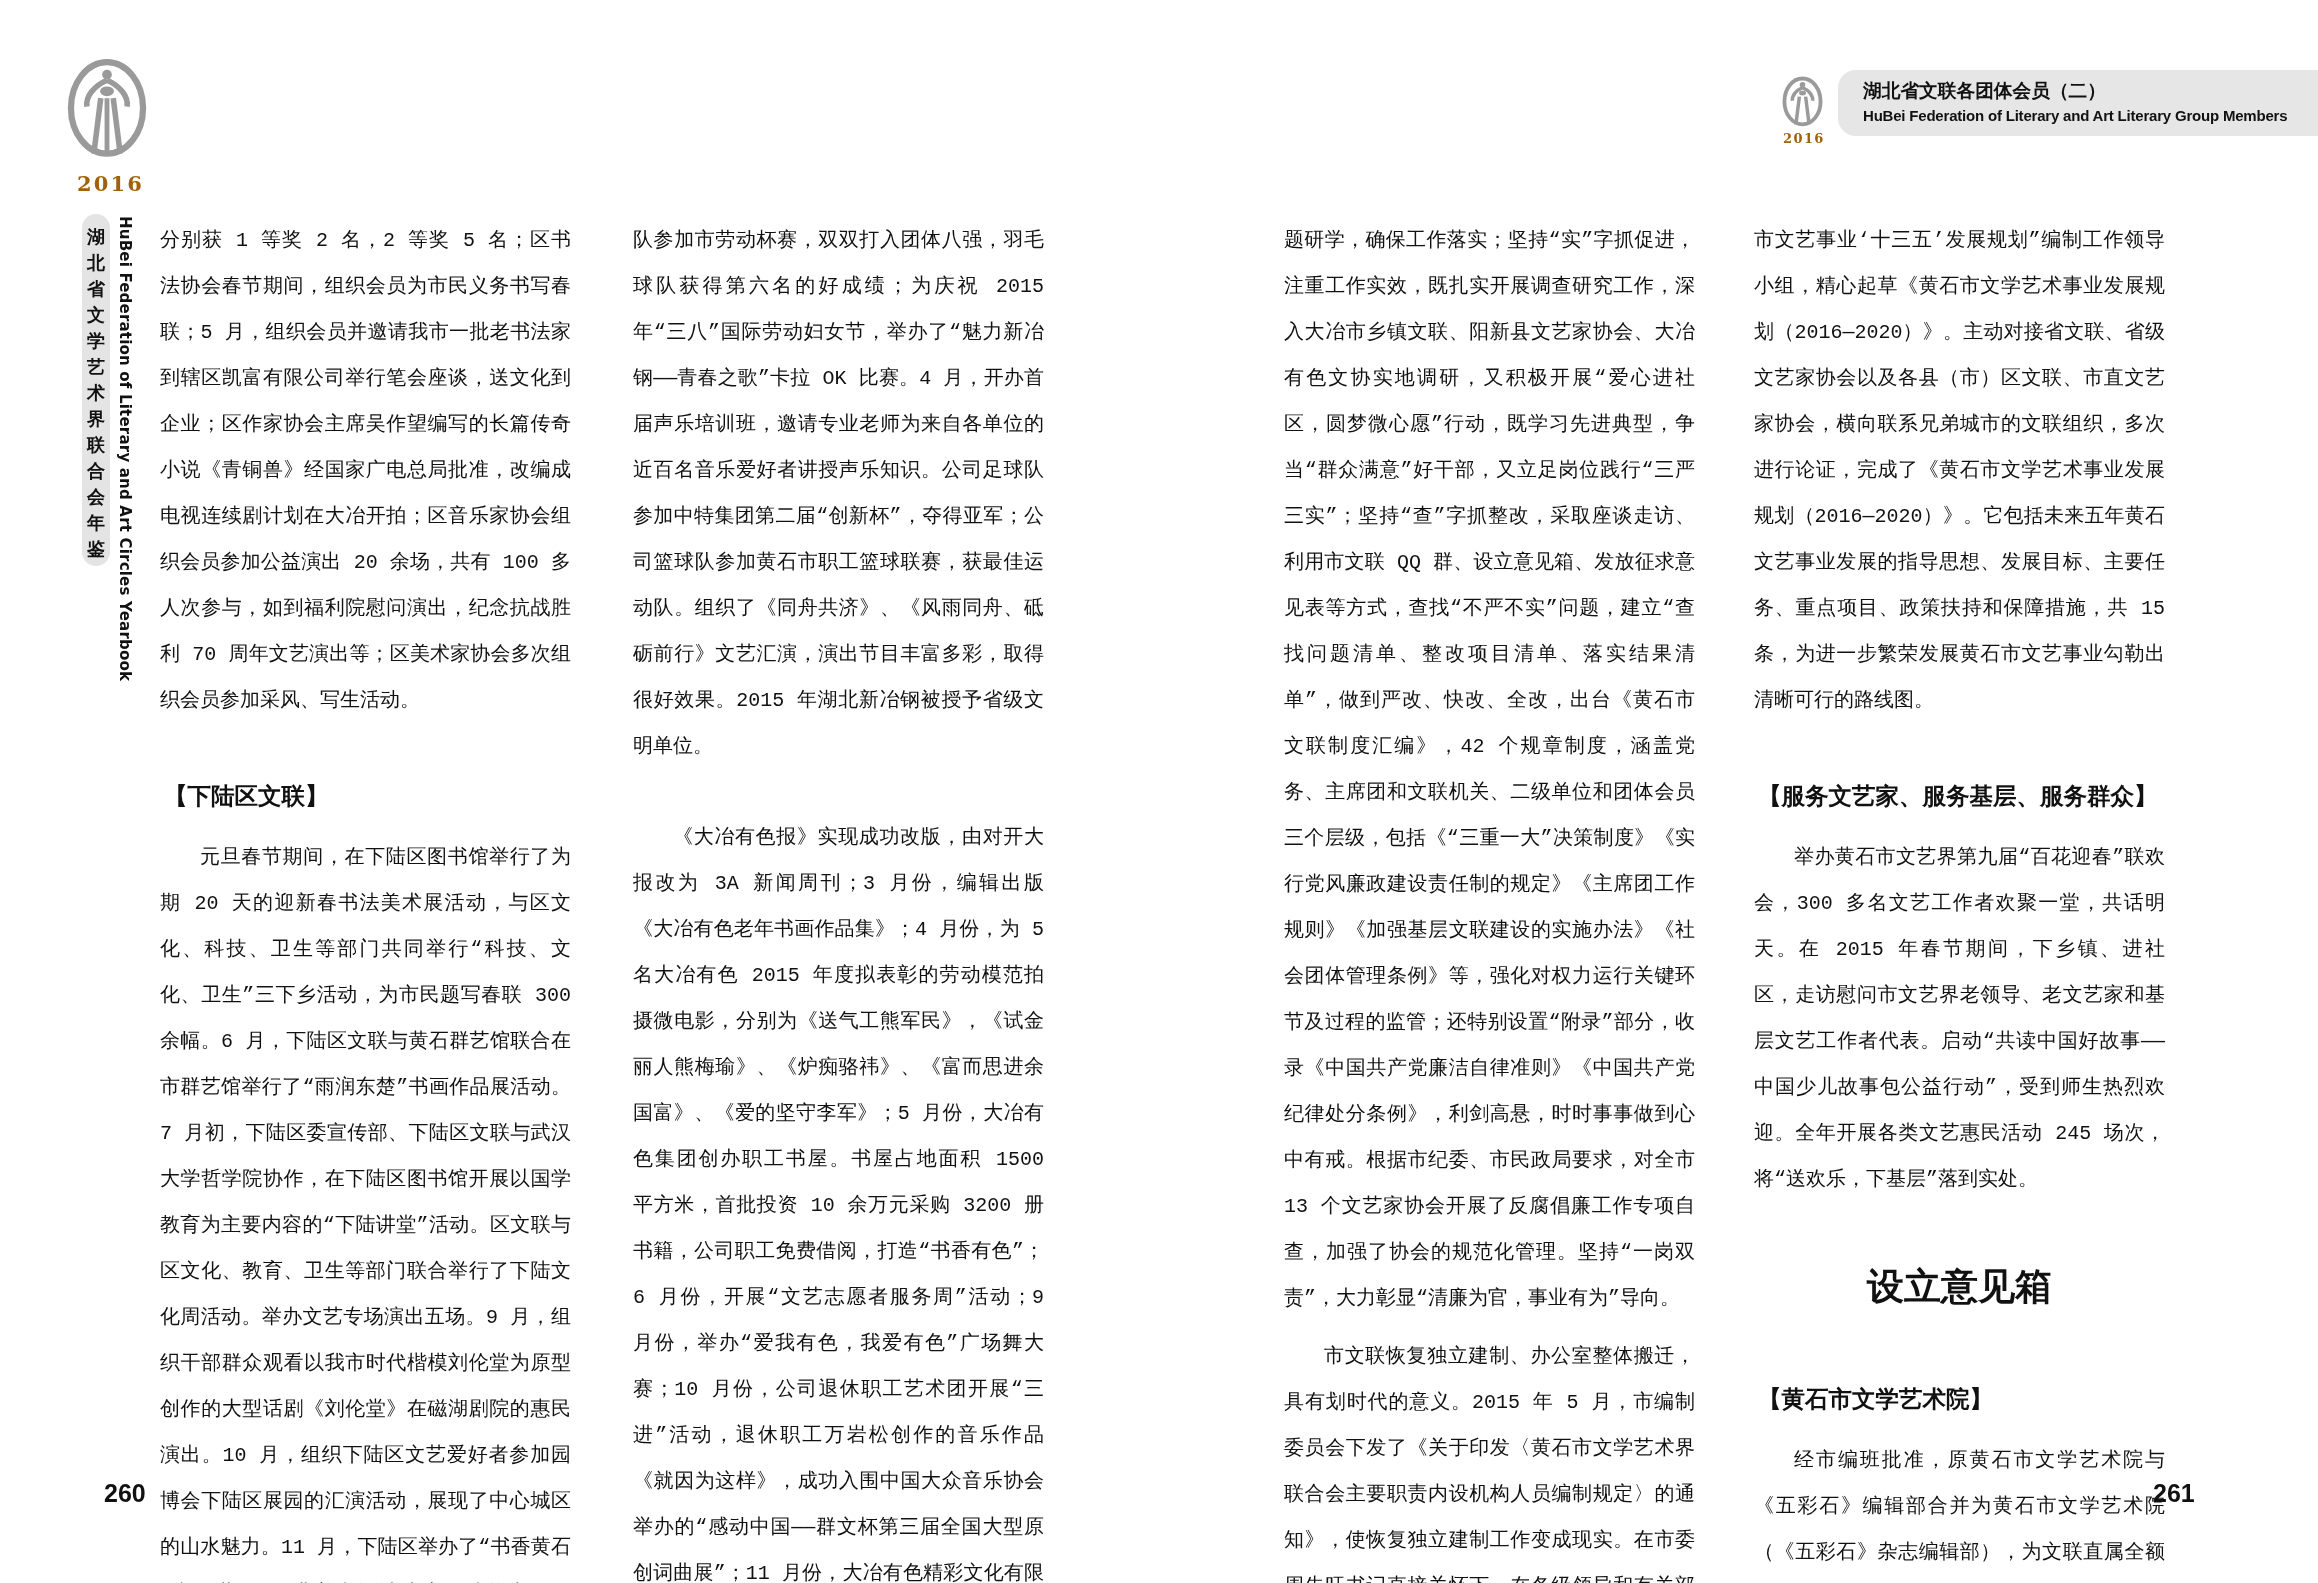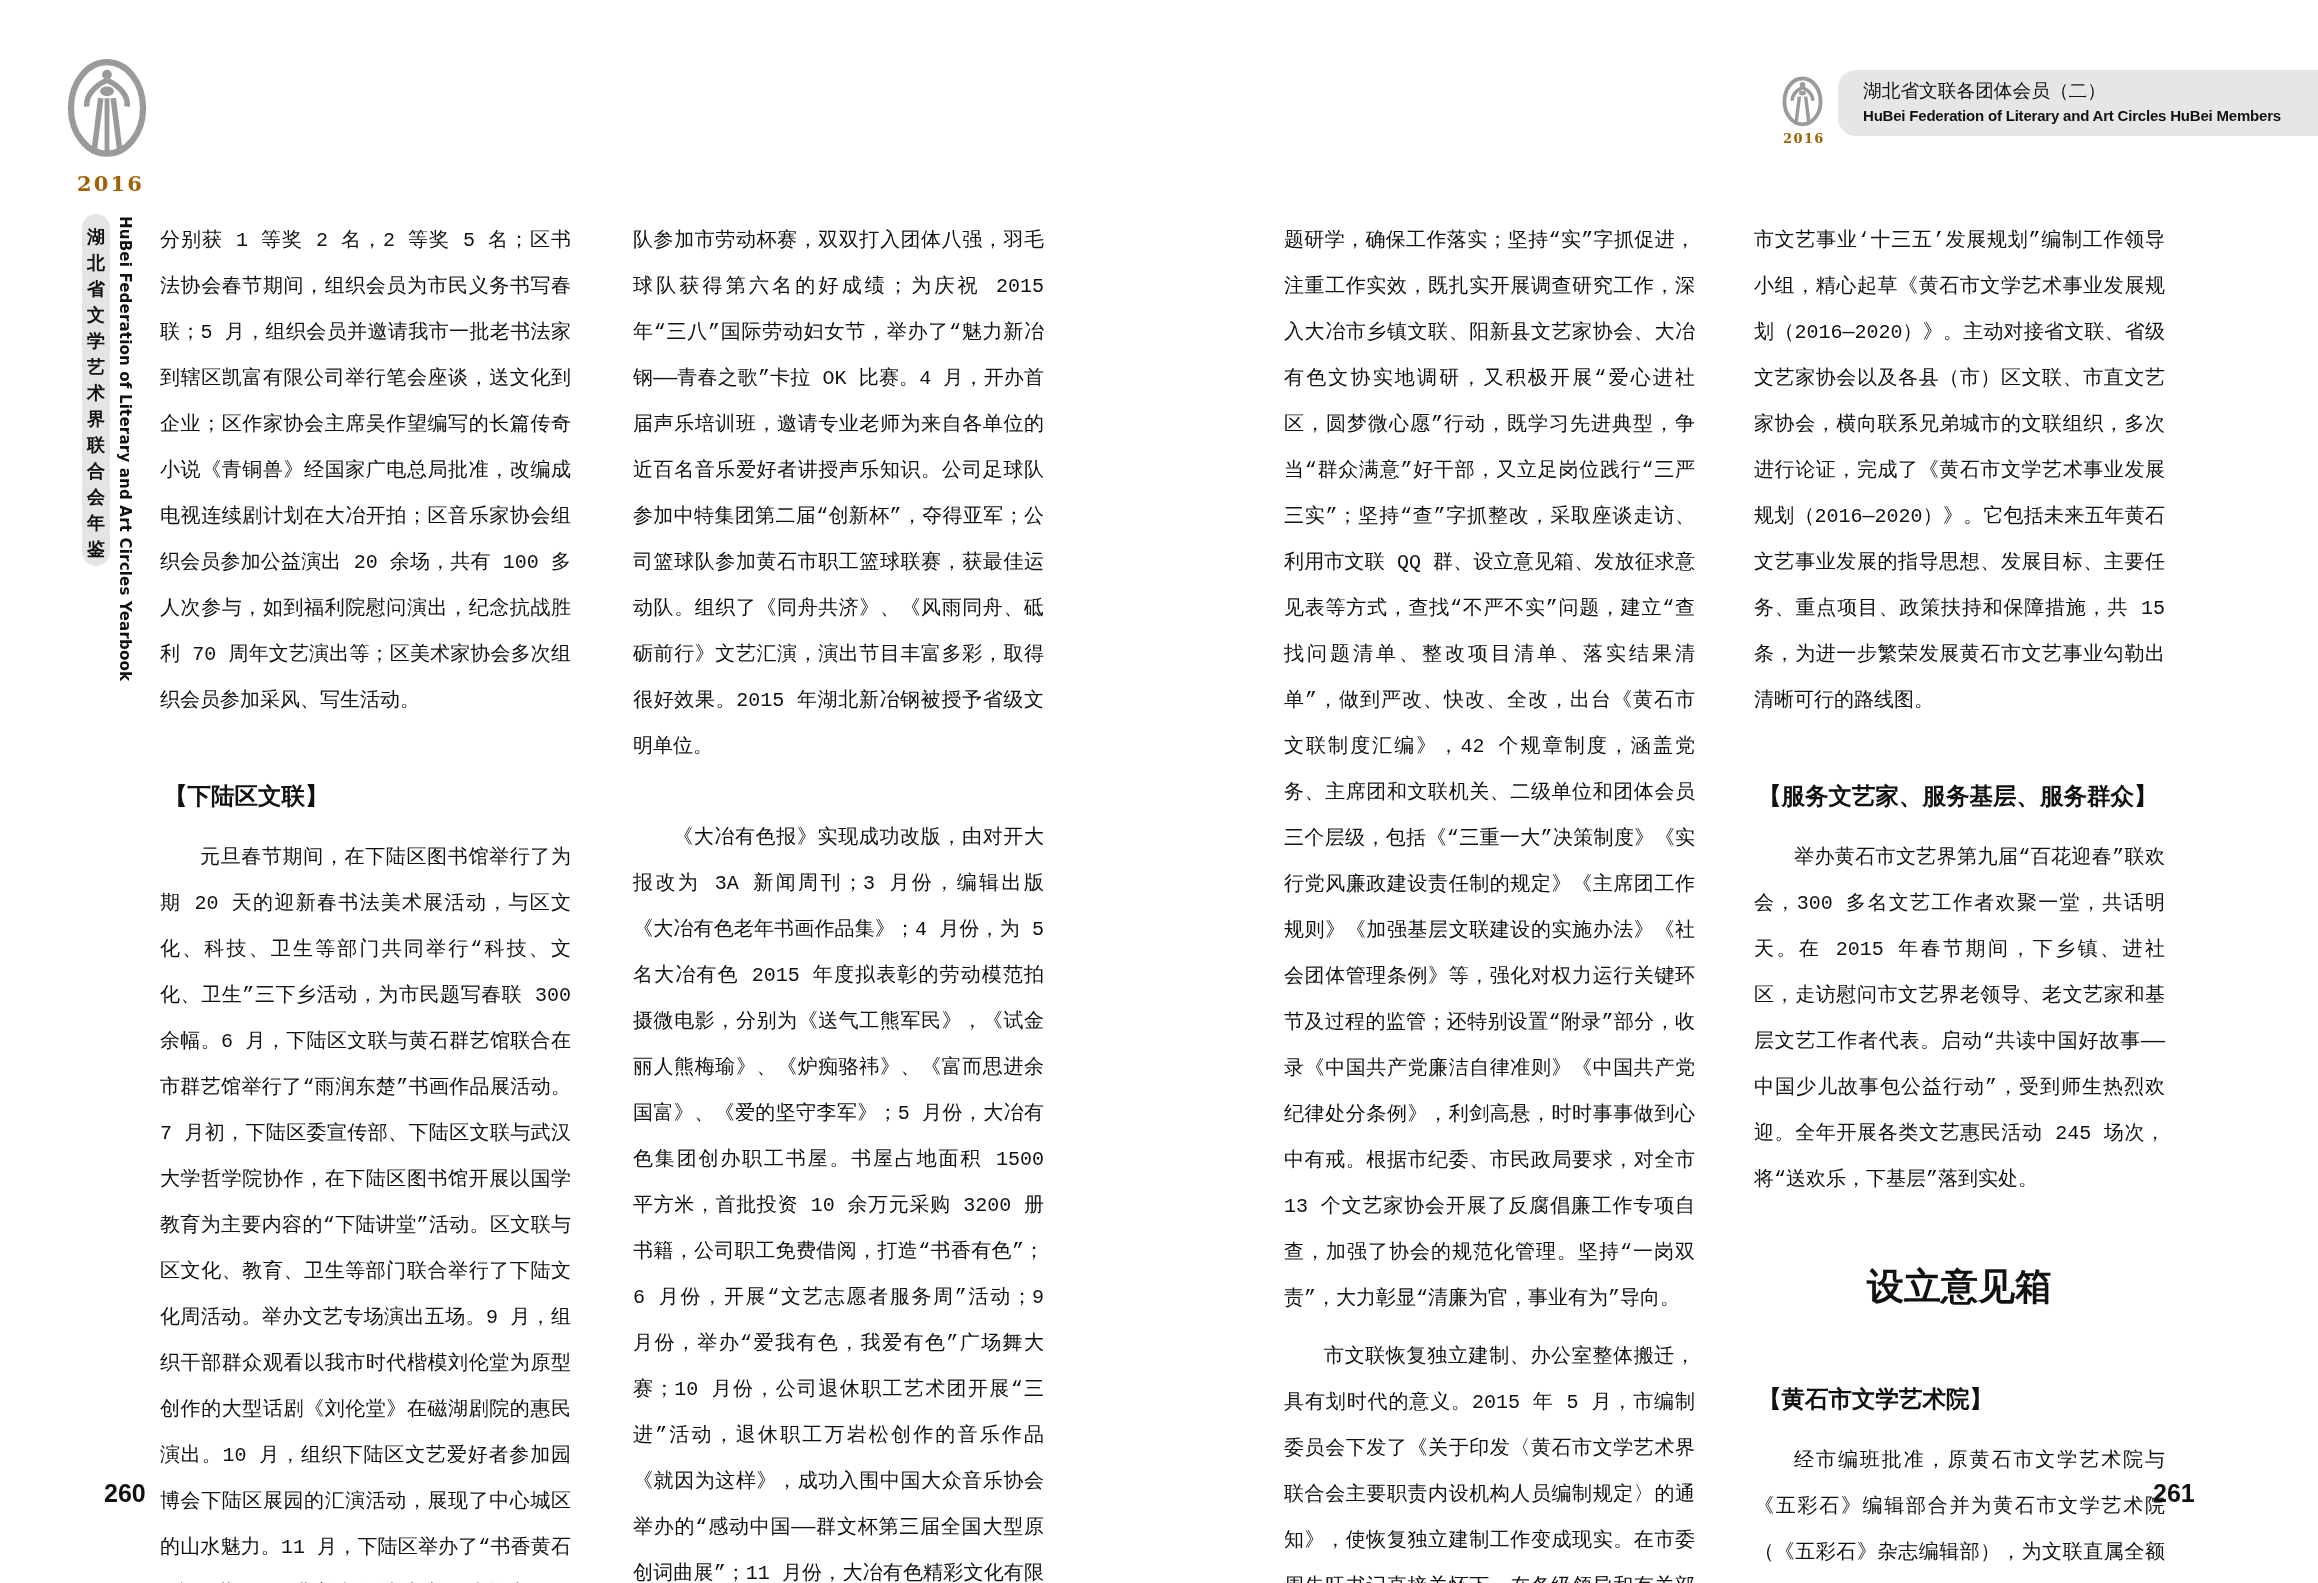--- a/index.html
+++ b/index.html
@@ -14,21 +14,21 @@
   .ven span { position: absolute; left: 0; top: 0; transform-origin: 0 0; transform: translate(18px, 0) rotate(90deg); white-space: nowrap; font-family: "DejaVu Sans", sans-serif; font-weight: bold; font-size: 15px; color: #111; letter-spacing: 0.2px; }
   .col { position: absolute; width: 435px; font-size: 20px; line-height: 46px; text-align: justify; }
   .col p { margin: 12px; text-indent: 2em; font-family: Liberation Mono, monospace; }
   .col p.cont { text-indent: 0; }
   .col h3 { margin: 16px; font-family: "DejaVu Sans", sans-serif; font-weight: bold; font-size: 23.5px; line-height: 46px; }
   .col h2 { margin: 0; font-family: "DejaVu Sans", sans-serif; font-weight: bold; font-size: 37px; text-align: center; line-height: 62px; }
   .gap { height: 21px; }
   .gap-lg { height: 41px; }
   .pagenum { position: absolute; font-family: "Liberation Sans", sans-serif; font-weight: bold; font-size: 25px; color: #111; }
   .header-band { position: absolute; left: 1838px; top: 70px; width: 480px; height: 66px; background: #e6e6e6; border-radius: 18px 0 0 18px; }
-  .header-band .t1 { position: absolute; left: 25px; top: 8.3px; font-family: "DejaVu Sans", sans-serif; font-weight: normal; font-size: 18.7px; color: #111; }
+  .header-band .t1 { position: absolute; left: 25px; top: 8.3px; font-family: "DejaVu Sans", sans-serif; font-weight: bold; font-size: 18.7px; color: #111; }
   .header-band .t2 { position: absolute; left: 25px; top: 37px; font-family: "Liberation Sans", sans-serif; font-weight: bold; font-size: 15px; color: #111; letter-spacing: -0.2px; }
 </style>
 </head>
 <body>
 
 <div class="logo" style="left:66px;top:58px;">
   <svg width="82" height="104" viewBox="0 0 118 150">
     <ellipse cx="59" cy="72" rx="52" ry="66" fill="none" stroke="#9a9a9a" stroke-width="9"></ellipse>
     <circle cx="59" cy="24" r="7" fill="#9a9a9a"></circle>
     <path d="M59 32 C40 40 28 56 30 70 M59 32 C78 40 90 56 88 70" stroke="#9a9a9a" stroke-width="8" fill="none"></path>
@@ -82,21 +82,21 @@
     <ellipse cx="59" cy="72" rx="52" ry="66" fill="none" stroke="#9a9a9a" stroke-width="11"></ellipse>
     <circle cx="59" cy="24" r="8" fill="#9a9a9a"></circle>
     <path d="M59 32 C40 40 28 56 30 70 M59 32 C78 40 90 56 88 70" stroke="#9a9a9a" stroke-width="10" fill="none"></path>
     <ellipse cx="59" cy="48" rx="10" ry="7" fill="#9a9a9a"></ellipse>
     <path d="M50 58 L40 138 M68 58 L78 138" stroke="#9a9a9a" stroke-width="10" fill="none"></path>
   </svg>
 </div>
 <div class="year" style="left:1783px;top:131px;font-size:13px;letter-spacing:1.4px;">2016</div>
 <div class="header-band">
   <div class="t1">湖北省文联各团体会员（二）</div>
-  <div class="t2">HuBei Federation of Literary and Art Circles HuBei Members</div>
+  <div class="t2">HuBei Federation of Literary and Art Literary Group Members</div>
 </div>
 
 <div class="col" id="col3" style="left:1272px;top:206px;">
     <p class="cont">题研学，确保工作落实；坚持“实”字抓促进，注重工作实效，既扎实开展调查研究工作，深入大冶市乡镇文联、阳新县文艺家协会、大冶有色文协实地调研，又积极开展“爱心进社区，圆梦微心愿”行动，既学习先进典型，争当“群众满意”好干部，又立足岗位践行“三严三实”；坚持“查”字抓整改，采取座谈走访、利用市文联 QQ 群、设立意见箱、发放征求意见表等方式，查找“不严不实”问题，建立“查找问题清单、整改项目清单、落实结果清单”，做到严改、快改、全改，出台《黄石市文联制度汇编》，42 个规章制度，涵盖党务、主席团和文联机关、二级单位和团体会员三个层级，包括《“三重一大”决策制度》《实行党风廉政建设责任制的规定》《主席团工作规则》《加强基层文联建设的实施办法》《社会团体管理条例》等，强化对权力运行关键环节及过程的监管；还特别设置“附录”部分，收录《中国共产党廉洁自律准则》《中国共产党纪律处分条例》，利剑高悬，时时事事做到心中有戒。根据市纪委、市民政局要求，对全市 13 个文艺家协会开展了反腐倡廉工作专项自查，加强了协会的规范化管理。坚持“一岗双责”，大力彰显“清廉为官，事业有为”导向。</p>
     <p>市文联恢复独立建制、办公室整体搬迁，具有划时代的意义。2015 年 5 月，市编制委员会下发了《关于印发〈黄石市文学艺术界联合会主要职责内设机构人员编制规定〉的通知》，使恢复独立建制工作变成现实。在市委周先旺书记直接关怀下，在各级领导和有关部门的关心下，市文联搬至市人大办公楼四楼办公，办公室由过去 3 间 50 多平米增加到 8 间近 190 平米，会议室、档案室等从无到有。</p>
   </div>
 <div class="col" id="col4" style="left:1742px;top:206px;">
     <p class="cont">市文艺事业‘十三五’发展规划”编制工作领导小组，精心起草《黄石市文学艺术事业发展规划（2016—2020）》。主动对接省文联、省级文艺家协会以及各县（市）区文联、市直文艺家协会，横向联系兄弟城市的文联组织，多次进行论证，完成了《黄石市文学艺术事业发展规划（2016—2020）》。它包括未来五年黄石文艺事业发展的指导思想、发展目标、主要任务、重点项目、政策扶持和保障措施，共 15 条，为进一步繁荣发展黄石市文艺事业勾勒出清晰可行的路线图。</p>
     <div class="gap"></div>
     <h3>【服务文艺家、服务基层、服务群众】</h3>

